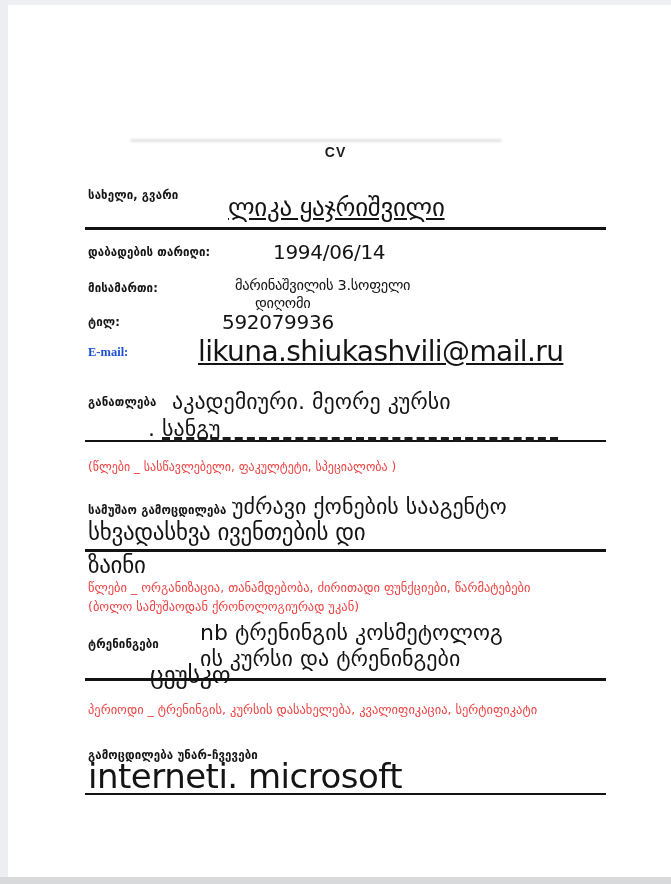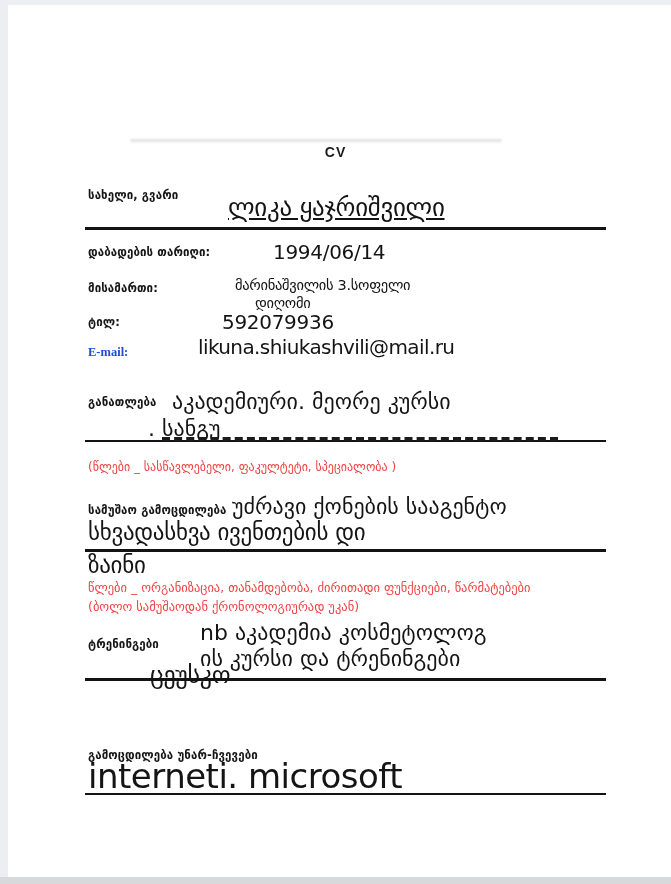--- a/index.html
+++ b/index.html
@@ -64,40 +64,41 @@
   <div class="abs value v-lg" style="left:273px; top:240px;">1994/06/14</div>
 
   <div class="abs label" style="left:88px; top:281px;">მისამართი:</div>
   <div class="abs value v-md" style="left:235px; top:277px;">მარინაშვილის 3.სოფელი</div>
   <div class="abs value v-md" style="left:219px; top:295px;margin-left:36px;">დიღომი</div>
 
   <div class="abs label" style="left:88px; top:315px;">ტილ:</div>
   <div class="abs value v-lg" style="left:222px; top:310px;">592079936</div>
 
   <div class="abs label-serif" style="left:88px; top:345px;">E-mail:</div>
-  <div class="abs value" style="left:198px; top:335px; font-size:20px; letter-spacing:-0.6px;">likuna.shiukashvili@mail.ru</div>
+  <div class="abs value" style="left:198px; top:335px; font-size:28px; letter-spacing:-0.6px;text-decoration:underline;">likuna.shiukashvili@mail.ru</div>
 
   <div class="abs label" style="left:88px; top:395px;">განათლება</div>
   <div class="abs value v-geo" style="left:172px; top:389px;">აკადემიური. მეორე კურსი</div>
   <div class="abs value v-geo" style="left:148px; top:416px;">. სანგუ</div>
   <div class="rule" style="left:85px; top:440px; width:521px; height:2px;"></div>
   <div class="rule-dash" style="left:162px; top:437px; width:396px;"></div>
   <div class="abs hint" style="left:88px; top:460px;">(წლები _ სასწავლებელი, ფაკულტეტი, სპეციალობა )</div>
 
   <div class="abs label" style="left:88px; top:503px;">სამუშაო გამოცდილება</div>
   <div class="abs value" style="left:88px; top:519px; font-size:23px;">სხვადასხვა ივენთების დი</div>
   <div class="abs value v-geo" style="left:232px; top:494px;">უძრავი ქონების სააგენტო</div>
   <div class="rule" style="left:85px; top:549px; width:521px; height:3px;"></div>
   <div class="abs value" style="left:88px; top:552px; font-size:23px;">ზაინი</div>
   <div class="abs hint" style="left:88px; top:580px; font-size:12.5px;">წლები _ ორგანიზაცია, თანამდებობა, ძირითადი ფუნქციები, წარმატებები</div>
   <div class="abs hint" style="left:88px; top:599px; font-size:12.5px;">(ბოლო სამუშაოდან ქრონოლოგიურად უკან)</div>
 
   <div class="abs label" style="left:88px; top:637px;">ტრენინგები</div>
-  <div class="abs value v-geo" style="left:200px; top:620px;">nb აკადემია კოსმეტოლოგ</div>
+  <div class="abs value v-geo" style="left:200px; top:620px;">nb ტრენინგის კოსმეტოლოგ</div>
   <div class="abs value v-geo" style="left:200px; top:646px;">ის კურსი და ტრენინგები</div>
   <div class="abs value" style="left:150px; top:661px; font-size:24px; z-index:2;">ცეუსკო</div>
   <div class="rule" style="left:85px; top:678px; width:521px; height:2.5px;"></div>
+  <div class="abs hint" style="left:88px; top:702px; font-size:12.5px;">პერიოდი _ ტრენინგის, კურსის დასახელება, კვალიფიკაცია, სერტიფიკატი</div>
 
   <div class="abs label" style="left:88px; top:748px;">გამოცდილება უნარ-ჩვევები</div>
   <div class="abs value" style="left:88px; top:756px; font-size:34px; letter-spacing:-0.5px;">interneti. microsoft</div>
   <div class="rule" style="left:85px; top:793px; width:521px; height:2px;"></div>
 
 </div>
 
 </body></html>

